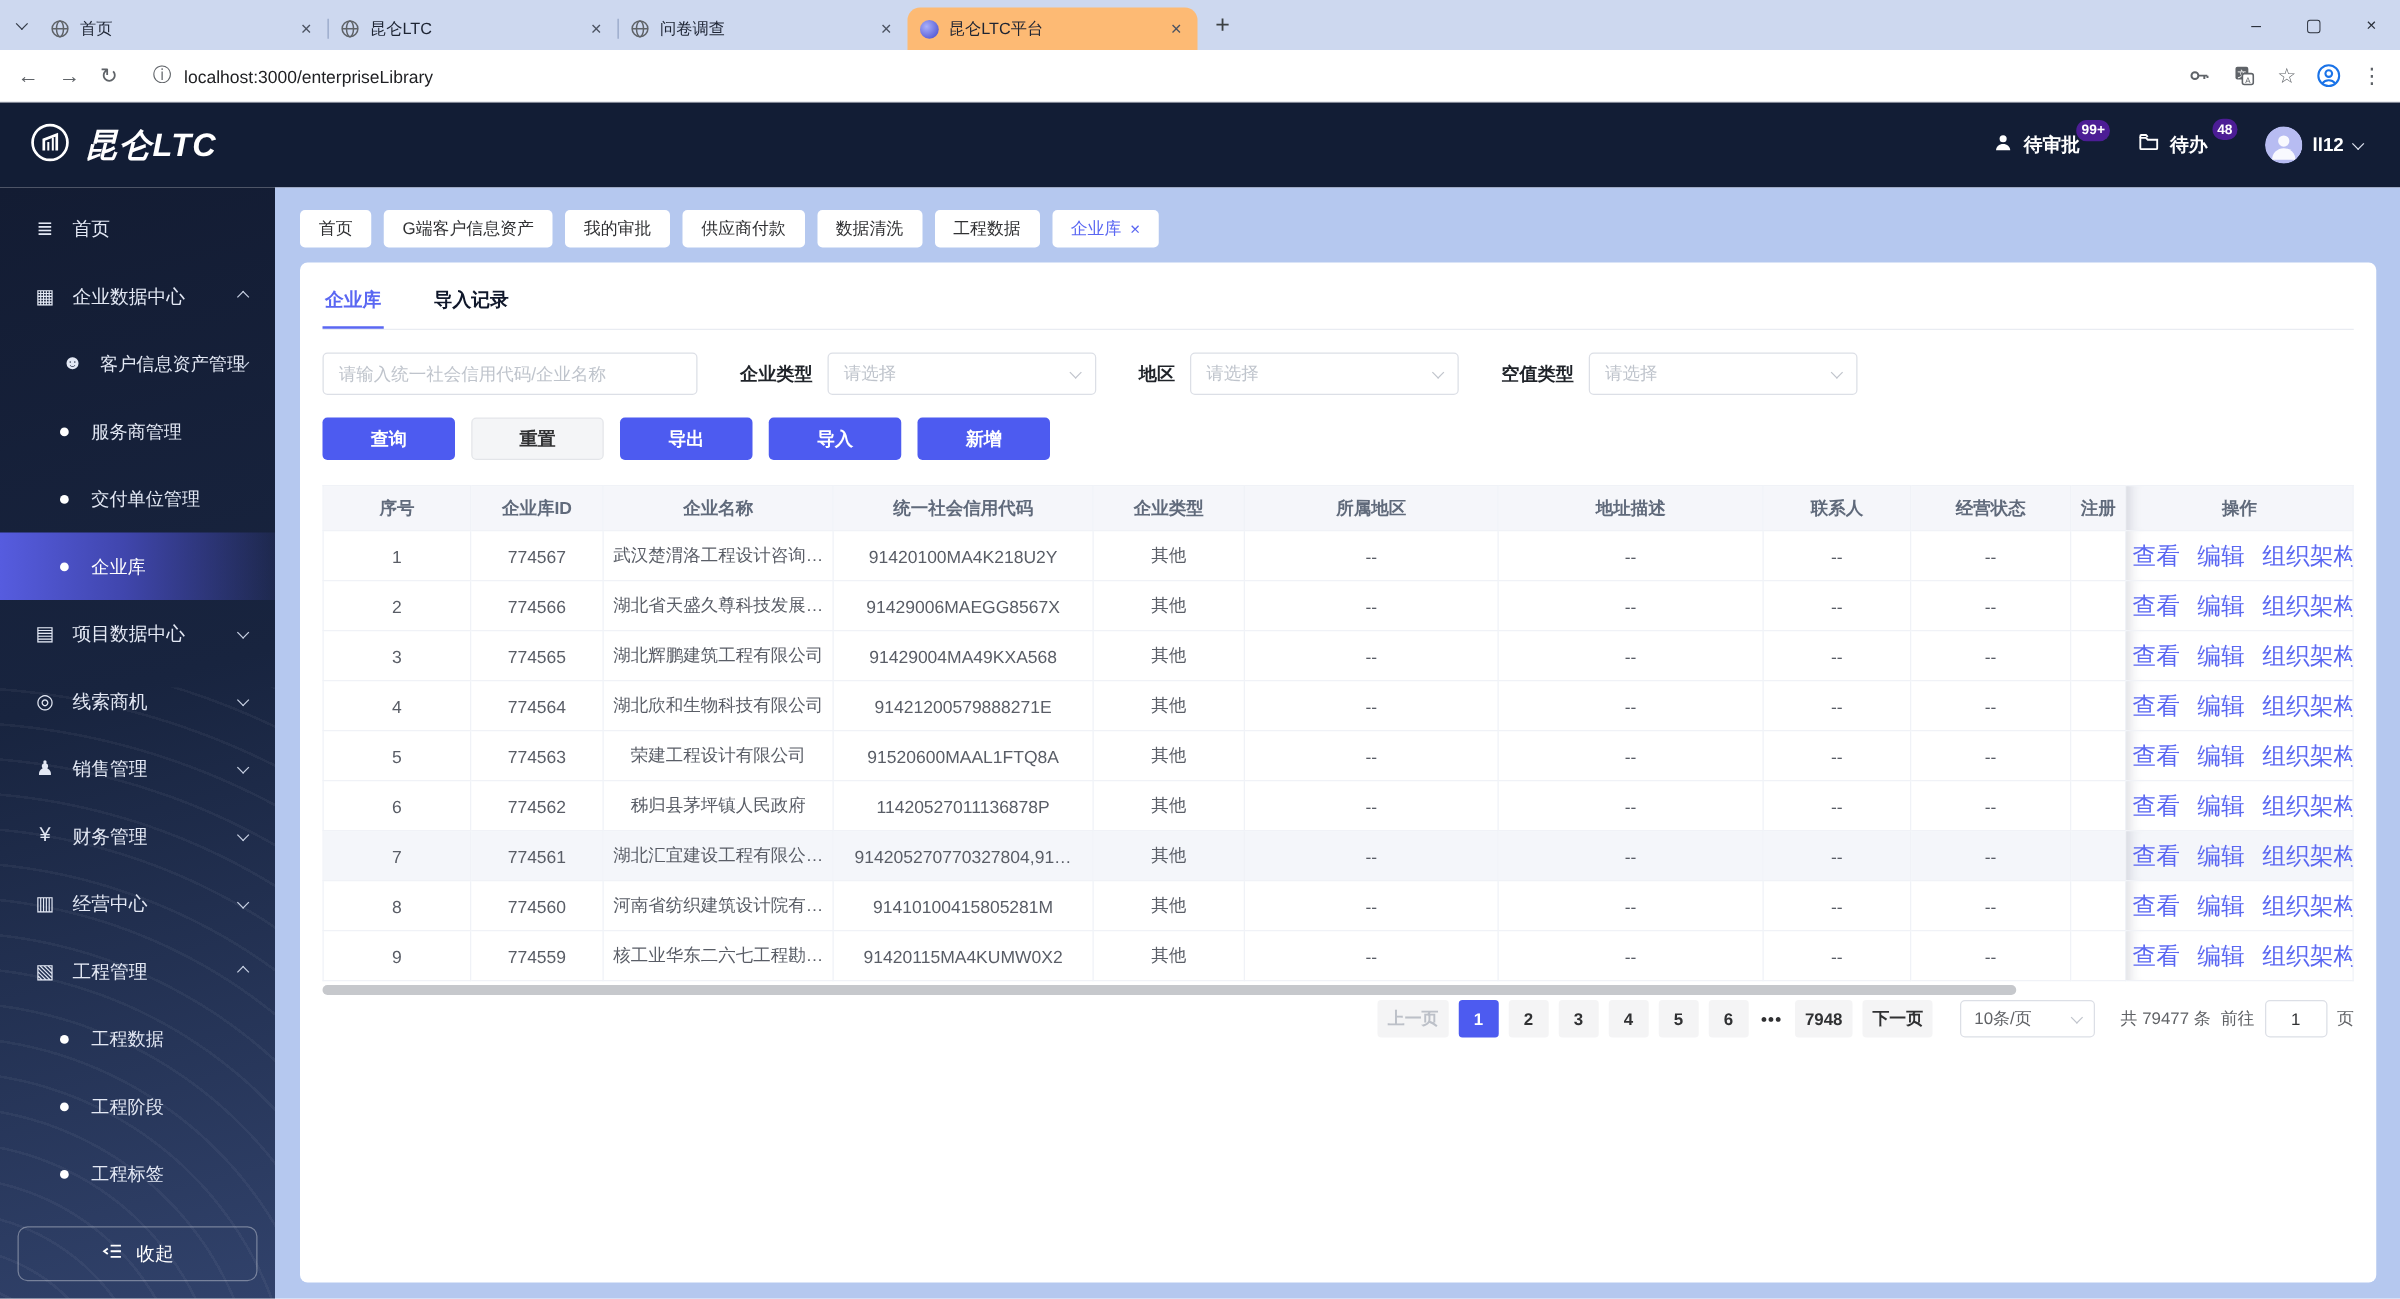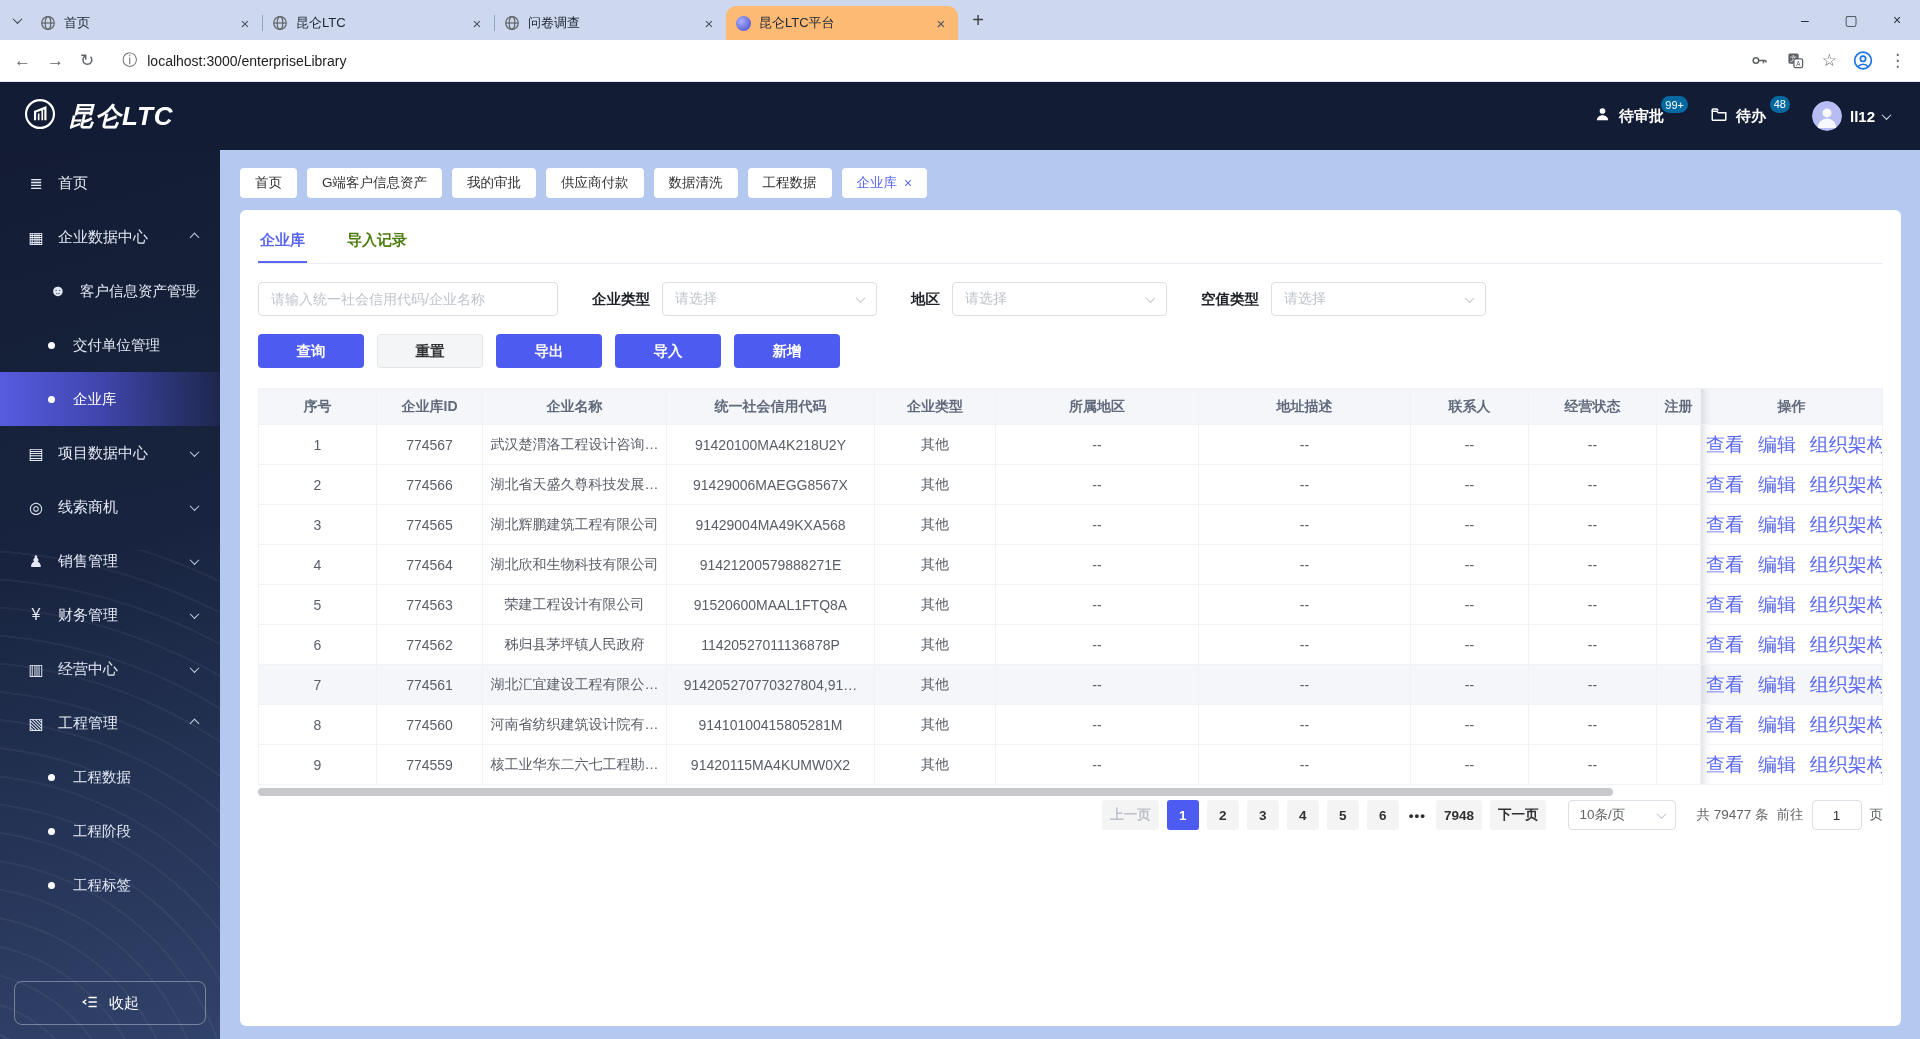--- a/index.html
+++ b/index.html
@@ -33,22 +33,22 @@
   .toolico { width:20px; height:20px; display:inline-flex; align-items:center; justify-content:center; }
   .star { font-size:17px; color:#5f6368; }
   .kebab { font-size:17px; color:#5f6368; }
 
   
   .app-header { height:68px; background:#121d35; display:flex; align-items:center; justify-content:space-between; padding:0 30px 0 22px; }
   .logo { display:flex; align-items:center; gap:10px; }
   .logo-text { color:#fff; font-size:26px; font-weight:700; font-style:italic; letter-spacing:1px; }
   .hdr-right { display:flex; align-items:center; gap:46px; }
   .hdr-item { position:relative; display:flex; align-items:center; gap:8px; color:#fff; font-size:15px; font-weight:600; cursor:pointer; }
-  .badge { position:absolute; top:-10px; right:-24px; min-width:18px; height:17px; background:#0369a1; border-radius:9px;
-           color:#fff; font-size:11px; font-weight:400; display:flex; align-items:center; justify-content:center; padding:0 4px; }
+  .badge { position:absolute; top:-10px; right:-24px; min-width:18px; height:17px; background:#4c1d95; border-radius:9px;
+           color:#fff; font-size:11px; font-weight:700; display:flex; align-items:center; justify-content:center; padding:0 4px; }
   .user { display:flex; align-items:center; gap:8px; color:#fff; font-size:15px; font-weight:600; cursor:pointer; }
   .avatar { width:30px; height:30px; border-radius:50%; overflow:hidden; }
 
   
   .app-body { display:flex; height:889px; }
   .sidebar { width:220px; background:linear-gradient(165deg,#131c33 0%,#18243f 45%,#31426b 100%); position:relative; padding-top:6px; }
   .sidebar::after { content:''; position:absolute; inset:45% 0 0 0; pointer-events:none;
       background:repeating-radial-gradient(circle at -20% 120%, transparent 0 26px, rgba(255,255,255,0.045) 26px 28px); }
   .sd-item { position:relative; height:54px; display:flex; align-items:center; padding-left:26px; gap:12px;
              color:#e3e8f4; font-size:15px; cursor:pointer; z-index:1; }
@@ -69,21 +69,21 @@
   .chips { display:flex; gap:10px; height:30px; }
   .chip { background:#fff; border-radius:4px; padding:0 15px; display:flex; align-items:center; gap:7px;
           font-size:13.5px; color:#303133; cursor:pointer; }
   .chip.active { color:#5a67f2; }
   .chip-x { display:none; font-size:14px; }
   .chip.active .chip-x { display:inline; }
 
   
   .card { margin-top:12px; background:#fff; border-radius:6px; height:816px; padding:10px 18px 0 18px; }
   .ctabs { display:flex; gap:38px; border-bottom:1px solid #e9ecf2; }
-  .ctab { font-size:15px; font-weight:700; color:#4d7c0f; padding:11px 2px; border-bottom:2px solid transparent; cursor:pointer; }
+  .ctab { font-size:15px; font-weight:700; color:#0f172a; padding:11px 2px; border-bottom:2px solid transparent; cursor:pointer; }
   .ctab.active { color:#5a67f2; border-bottom-color:#5a67f2; }
 
   .filters { margin-top:18px; display:flex; align-items:flex-end; gap:34px; }
   .search-input { width:300px; height:34px; border:1px solid #dcdfe6; border-radius:4px; padding:0 12px; font-size:14px; color:#333;
                   font-family:inherit; outline:none; }
   .search-input::placeholder { color:#bfc4cc; }
   .fgroup { display:flex; align-items:center; gap:12px; }
   .flabel { font-size:14.5px; color:#1f2329; font-weight:600; }
   .sel { width:215px; height:34px; border:1px solid #dcdfe6; border-radius:4px; display:flex; align-items:center;
          justify-content:space-between; padding:0 12px; font-size:14px; color:#bfc4cc; cursor:pointer; }
@@ -289,20 +289,26 @@
         <div class="sd-item sub collapsible">
 
         <span class="sd-ico">☻</span>
         <span class="sd-label">客户信息资产管理</span>
 
         <i class="cv dn"></i>
       </div>
         <div class="sd-item bullet sub">
         <span class="sd-dot"></span>
 
+        <span class="sd-label">服务商管理</span>
+
+      </div>
+        <div class="sd-item bullet sub">
+        <span class="sd-dot"></span>
+
         <span class="sd-label">交付单位管理</span>
 
       </div>
         <div class="sd-item bullet sub active">
         <span class="sd-dot"></span>
 
         <span class="sd-label">企业库</span>
 
       </div>
         <div class="sd-item collapsible">

